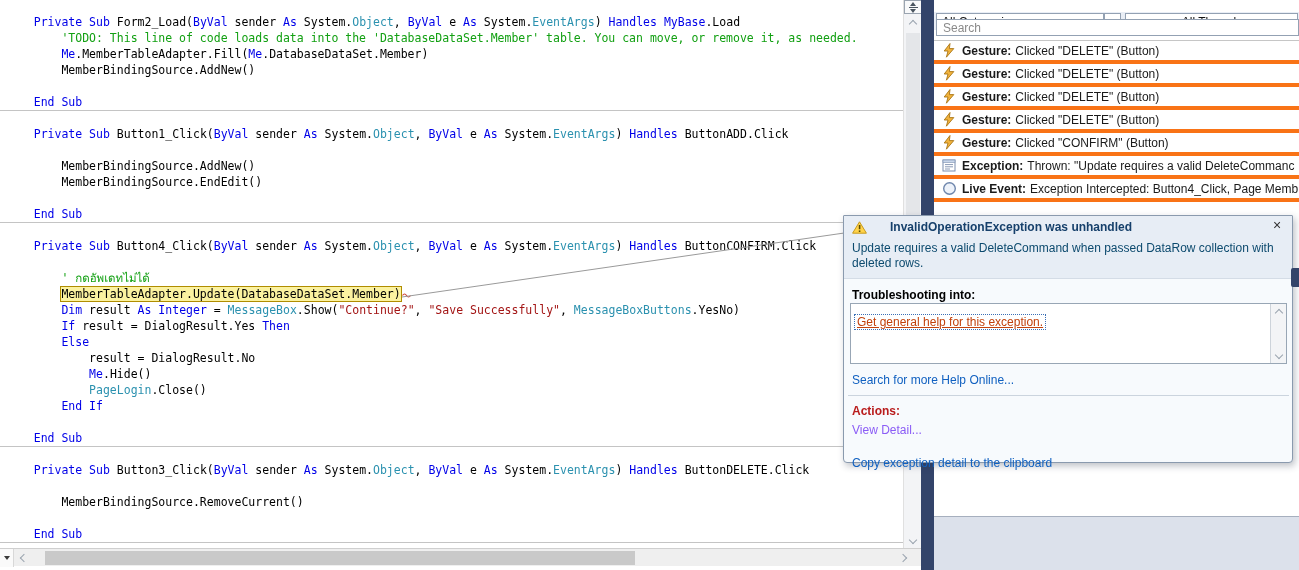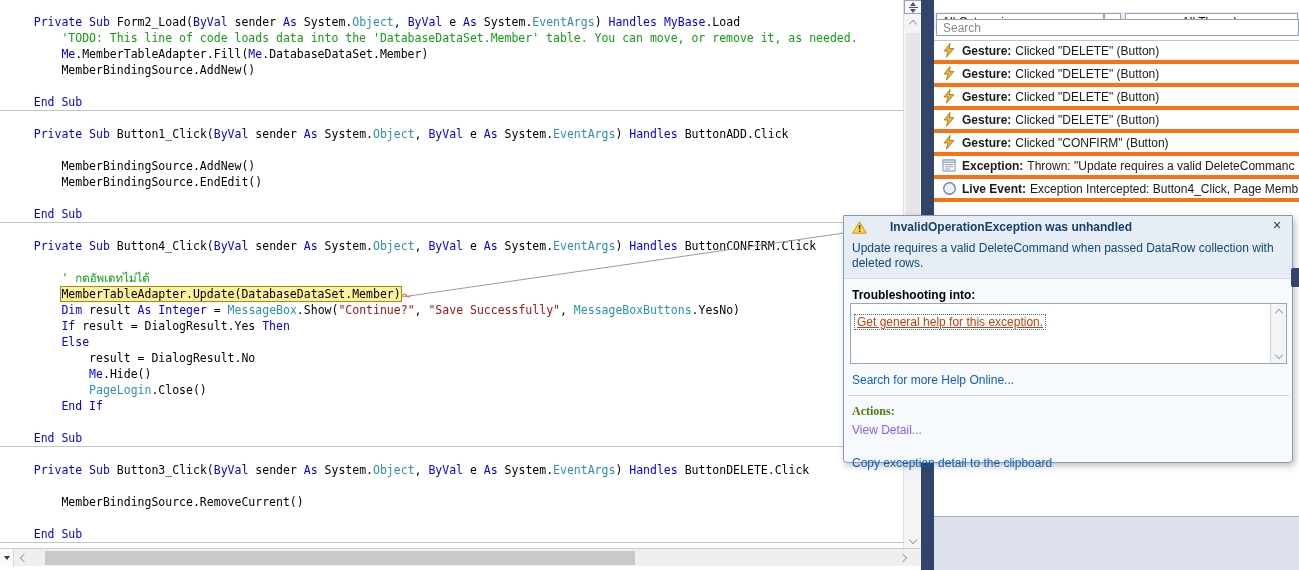--- a/index.html
+++ b/index.html
@@ -75,21 +75,21 @@
   .dlg-close { position:absolute; right:7px; top:2px; width:16px; height:16px; text-align:center; line-height:15px; font-size:14px; color:#333; cursor:default; }
   .dlg-msg { position:absolute; left:8px; top:25px; width:436px; line-height:15px; color:#0c4a6e; }
   .dlg-tips-h { position:absolute; left:8px; top:72px; font-weight:bold; color:#000; }
   .dlg-tipbox { position:absolute; left:6px; top:87px; width:437px; height:61px; background:#fff; border:1px solid #98A6B5; }
   .tip-link { position:absolute; left:3px; top:2px; color:#c2410c; text-decoration:underline; border:1px dotted #3B6FB5; padding:0 2px; white-space:nowrap;margin-top:8px; }
   .tip-sb { position:absolute; right:0; top:0; width:16px; height:100%; background:#F3F4F6; border-left:1px solid #CDD3DA; }
   .tip-sb-up, .tip-sb-down { position:absolute; left:0; width:16px; height:15px; display:flex; align-items:center; justify-content:center; }
   .tip-sb-up { top:0; } .tip-sb-down { bottom:0; }
   .dlg-morehelp { position:absolute; left:8px; top:157px; color:#1060C0; }
   .dlg-sep { position:absolute; left:4px; top:179px; width:441px; height:1px; background:#CBD4DE; }
-  .dlg-actions-h { position:absolute; left:8px; top:188px; font-weight:bold; color:#4d7c0f;font-family:Liberation Serif, serif; }
+  .dlg-actions-h { position:absolute; left:8px; top:188px; font-weight:bold; color:#b91c1c; }
   .dlg-viewdetail { position:absolute; left:8px; top:207px; color:#8b5cf6; }
   .dlg-copy { position:absolute; left:8px; top:240px; color:#1060C0; }
   .link { cursor:pointer; }
 </style>
 </head>
 <body>
 
 <div class="screen">
 
   <div class="editor">

